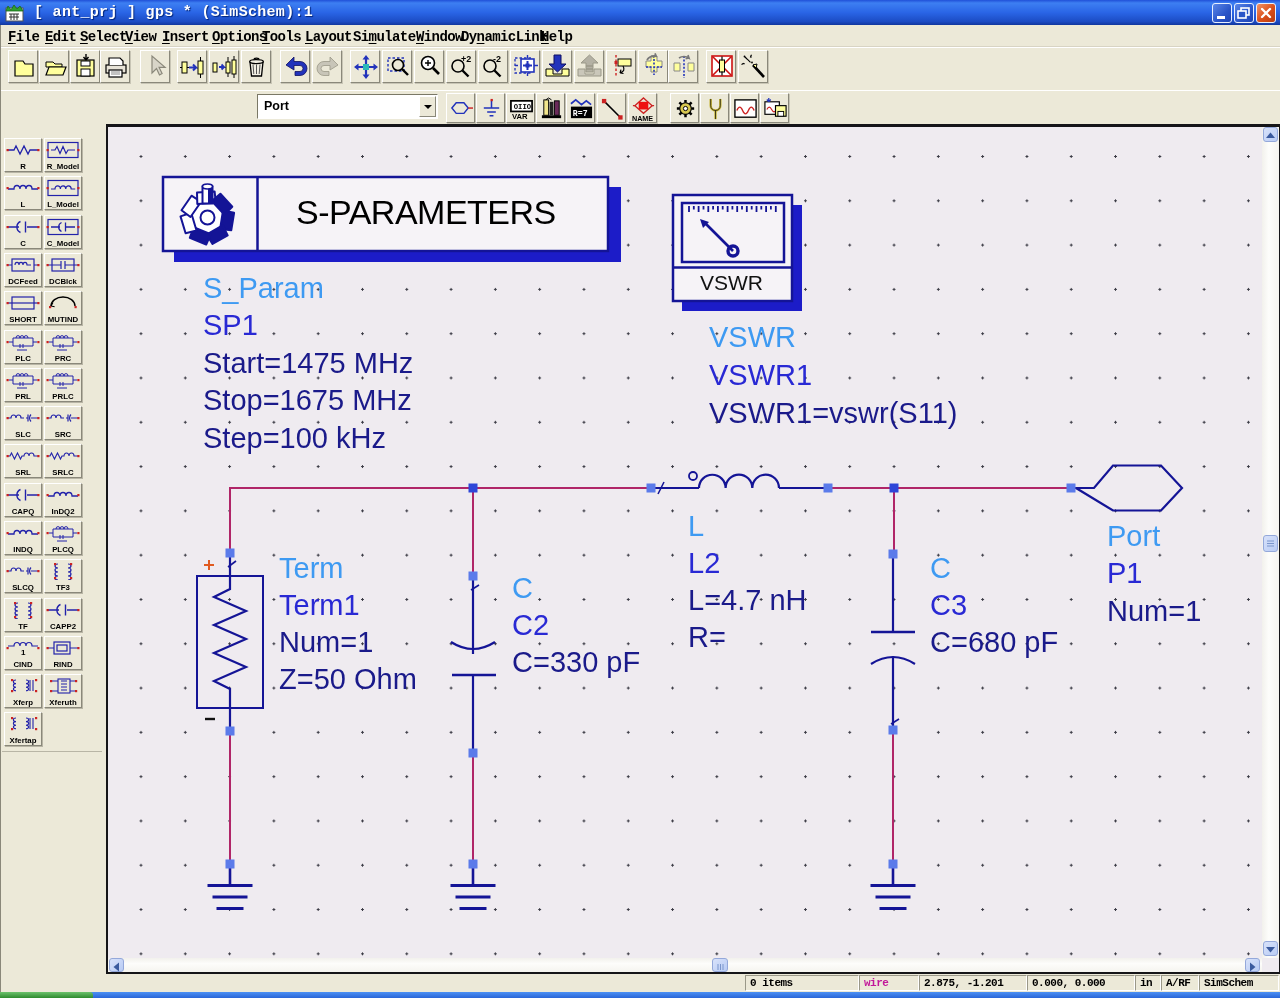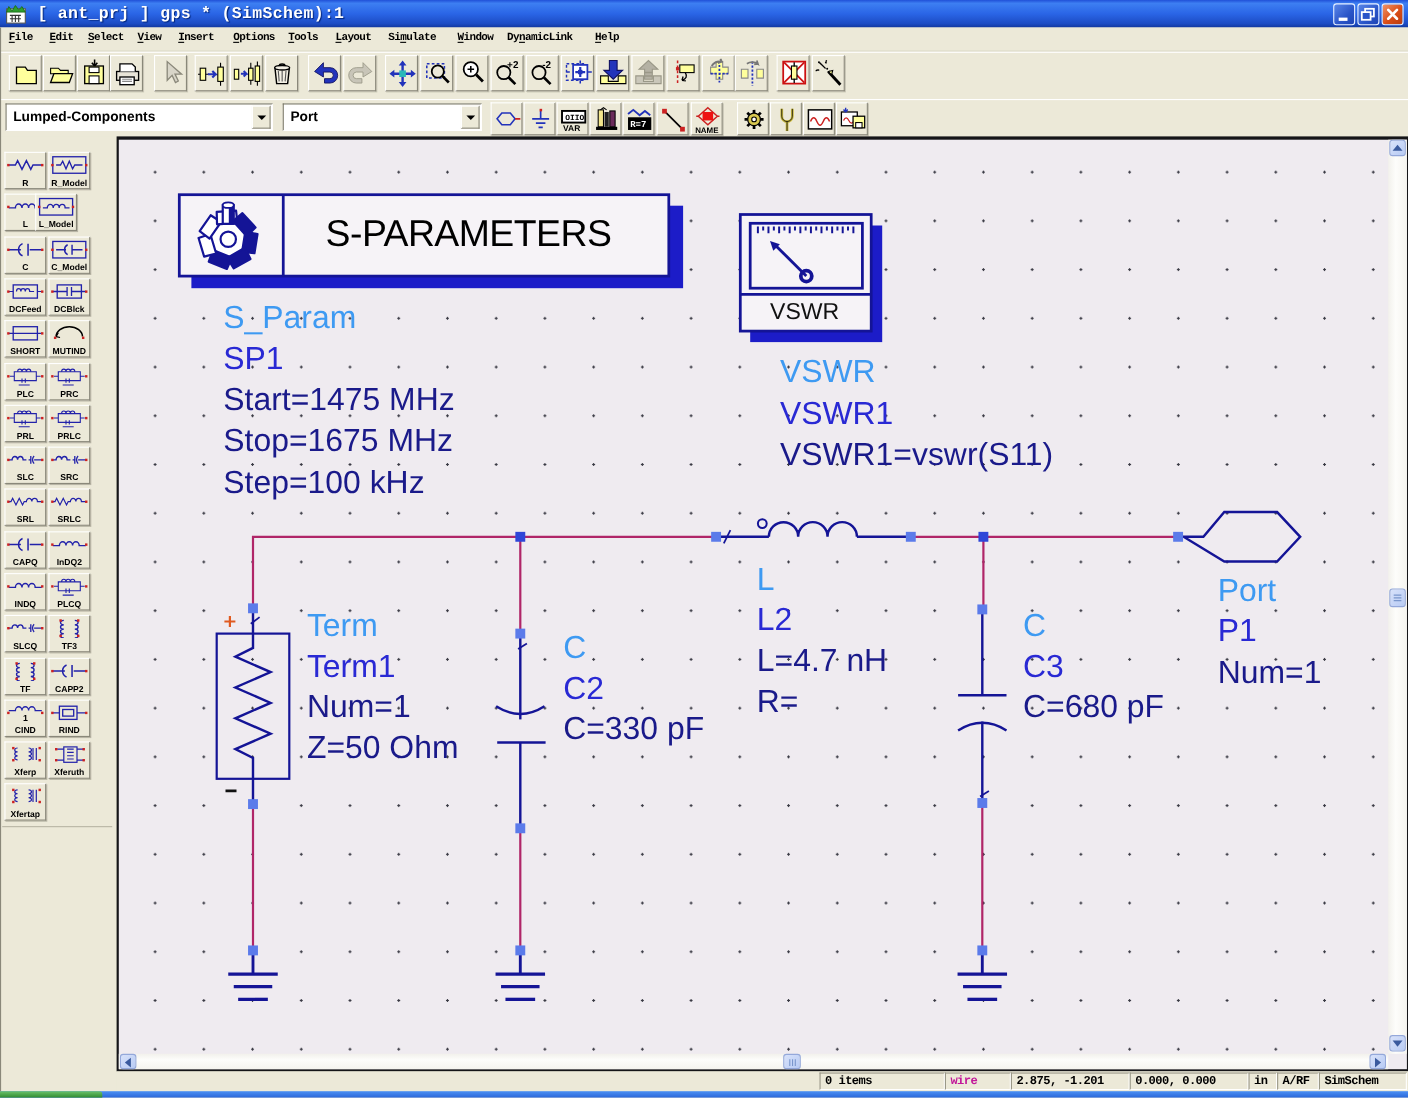--- a/index.html
+++ b/index.html
@@ -5,21 +5,21 @@
 html,body{width:1280px;height:998px;overflow:hidden}
 body{position:relative;font-family:"Liberation Sans",sans-serif;background:#ECE9D8}
 .abs{position:absolute}
 .titlebar{left:0;top:0;width:1280px;height:25px;
  background:linear-gradient(#2050D8 0%,#3D7FF2 12%,#2A65E6 50%,#1C4CC4 86%,#11379E 100%)}
 .tbtxt{left:34px;top:4px;color:#fff;font-family:"Liberation Mono",monospace;
  font-weight:bold;font-size:15px;letter-spacing:.3px;text-shadow:1px 1px 1px #00247a}
 .winbtn{top:3px;width:20px;height:20px;border-radius:3px;border:1px solid #e8f0ff}
 .menubar{left:0;top:25px;width:1280px;height:22px;background:#ECE9D8;border-bottom:1px solid #d8d4c4}
 .mi{position:absolute;top:4px;font-family:"Liberation Mono",monospace;font-weight:bold;
- font-size:10px;letter-spacing:-0.6px;color:#000}
+ font-size:14px;letter-spacing:-0.6px;color:#000}
 .mi u{text-underline-offset:2px}
 .tb1{left:0;top:47px;width:1280px;height:43px;background:#ECE9D8;border-top:1px solid #fff}
 .tb2{left:0;top:90px;width:1280px;height:34px;background:#ECE9D8;border-top:1px solid #fff}
 .btn{position:absolute;width:30px;height:33px;background:#ECE9D8;
  border:1px solid;border-color:#FFFFFF #8a887a #8a887a #FFFFFF;box-shadow:1px 1px 0 #c8c5b5}
 .btn2{position:absolute;width:29px;height:30px;background:#ECE9D8;
  border:1px solid;border-color:#FFFFFF #8a887a #8a887a #FFFFFF;box-shadow:1px 1px 0 #c8c5b5}
 .btn svg,.btn2 svg{position:absolute;left:2px;top:2px}
 .combo{position:absolute;height:25px;background:#fff;border:1px solid;border-color:#7a7866 #fff #fff #7a7866;
  font-size:12.5px;font-weight:bold;color:#000;line-height:23px;padding-left:6px}
@@ -243,21 +243,20 @@
       <svg width="26" height="28" viewBox="0 0 26 28">
         <path d="M12 12 L23 24" stroke="#000" stroke-width="2.6"></path>
         <path d="M12 12 l4 -1 l-1 4 z" fill="#FFFF9C" stroke="#000" stroke-width="1"></path>
         <path d="M4 4 l2 2 m4 -4 l0 2.8 m-9 6 l2.8 0 m.2 -7 l5.5 5.5 m1 -7.5 l-1.2 2.6 m-8.8 7 l2.6 -1.2" stroke="#000" stroke-width="1.1"></path>
         <circle cx="3.5" cy="3.5" r=".9" fill="#000"></circle>
         <circle cx="11" cy="9.5" r=".9" fill="#000"></circle>
       </svg>
     </div>
   </div>
 <div class="abs tb2">
-    <div class="combo" style="left:5px;top:3px;width:243px">Lumped-Components<span class="cbtn"></span></div>
     <div class="combo" style="left:257px;top:3px;width:181px">Port<span class="cbtn"></span></div>
     <div class="btn2" style="left:446px;top:2px">
       <svg width="25" height="27" viewBox="0 0 26 28">
         <path d="M3 12.5 l4.5 -5.5 h8 l4.5 5.5 l-4.5 5.5 h-8 z" fill="none" stroke="#2233BB" stroke-width="1.5"></path>
         <path d="M20 12.5 h5" stroke="#cc2222" stroke-width="1.5"></path>
       </svg>
     </div>
     <div class="btn2" style="left:476px;top:2px">
       <svg width="25" height="27" viewBox="0 0 26 28">
         <path d="M13 5 v7 M5 12.5 h16 M8.5 16.5 h9 M11 20.5 h4" stroke="#2233BB" stroke-width="1.6"></path>
@@ -360,21 +359,21 @@
       <div class="lab">R_Model</div>
     </div>
     <div class="pbtn" style="left:4px;top:52px">
       <svg width="34" height="18" viewBox="0 0 34 18">
         <path d="M2 10 h6 a3 3.5 0 1 1 6 0 a3 3.5 0 1 1 6 0 a3 3.5 0 1 1 6 0 h6" stroke="#2222AA" stroke-width="1.3" fill="none"></path>
         <rect x="0.5" y="8" width="2.2" height="2.2" fill="#CC2222"></rect>
         <rect x="31.3" y="8" width="2.2" height="2.2" fill="#CC2222"></rect>
       </svg>
       <div class="lab">L</div>
     </div>
-    <div class="pbtn" style="left:32px;top:52px">
+    <div class="pbtn" style="left:44px;top:52px">
       <svg width="34" height="18" viewBox="0 0 34 18">
         <rect x="2" y="1.5" width="30" height="15" fill="none" stroke="#2222AA" stroke-width="1.2"></rect>
         <path d="M5 10 h4 a2.7 3.2 0 1 1 5.4 0 a2.7 3.2 0 1 1 5.4 0 a2.7 3.2 0 1 1 5.4 0 h4" stroke="#2222AA" stroke-width="1.2" fill="none"></path>
         <rect x="0.5" y="8" width="2.2" height="2.2" fill="#CC2222"></rect>
         <rect x="31.3" y="8" width="2.2" height="2.2" fill="#CC2222"></rect>
       </svg>
       <div class="lab">L_Model</div>
     </div>
     <div class="pbtn" style="left:4px;top:91px">
       <svg width="34" height="18" viewBox="0 0 34 18">

